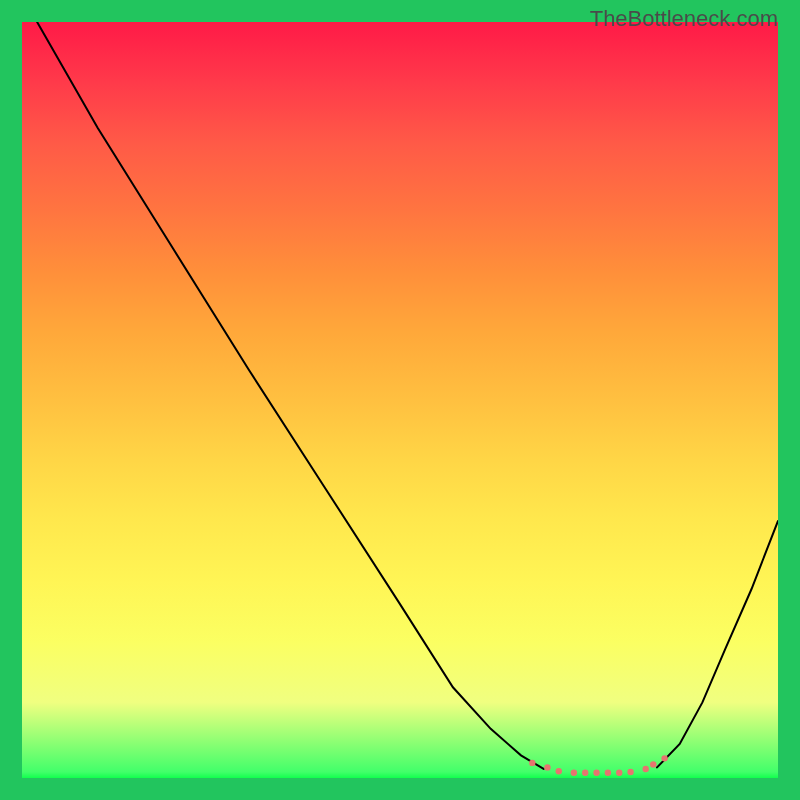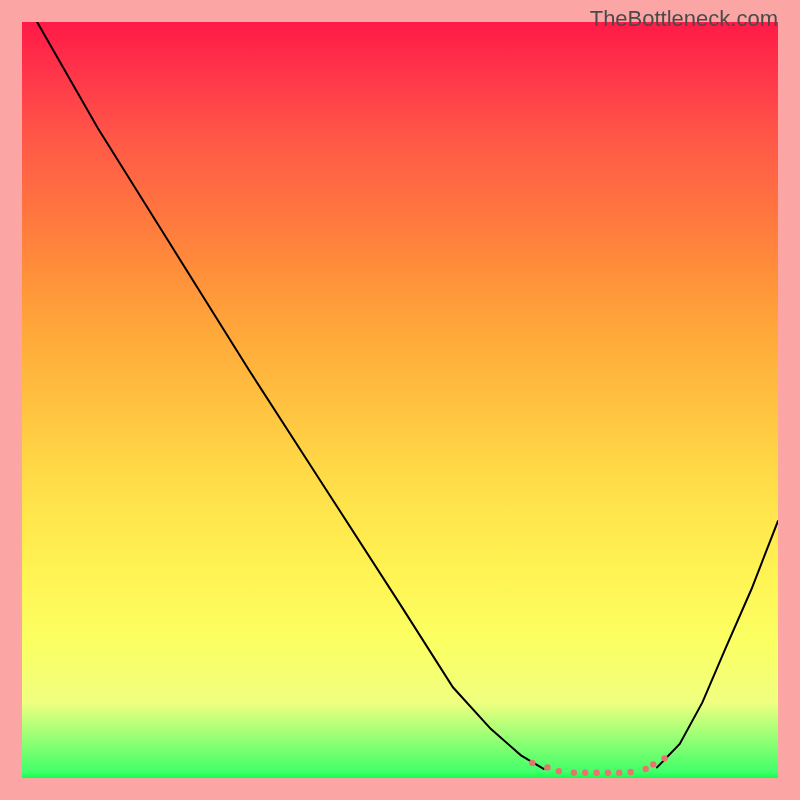--- a/index.html
+++ b/index.html
@@ -1,17 +1,17 @@
 <!DOCTYPE html>
 <html><head>
 <meta charset="utf-8">
 <style>
   * { margin: 0; padding: 0; box-sizing: border-box; }
   html, body { width: 800px; height: 800px; background: #000; font-family: Arial, sans-serif; }
-  .container { position: relative; width: 800px; height: 800px; background: #fca5a5; }
+  .container { position: relative; width: 800px; height: 800px; background: #22c55e; }
   .watermark {
     position: absolute;
     top: 6px;
     right: 22px;
     font-size: 22px;
     font-weight: 400;
     color: #4a4a4a;
     z-index: 10;
   }
   .plot-area {

